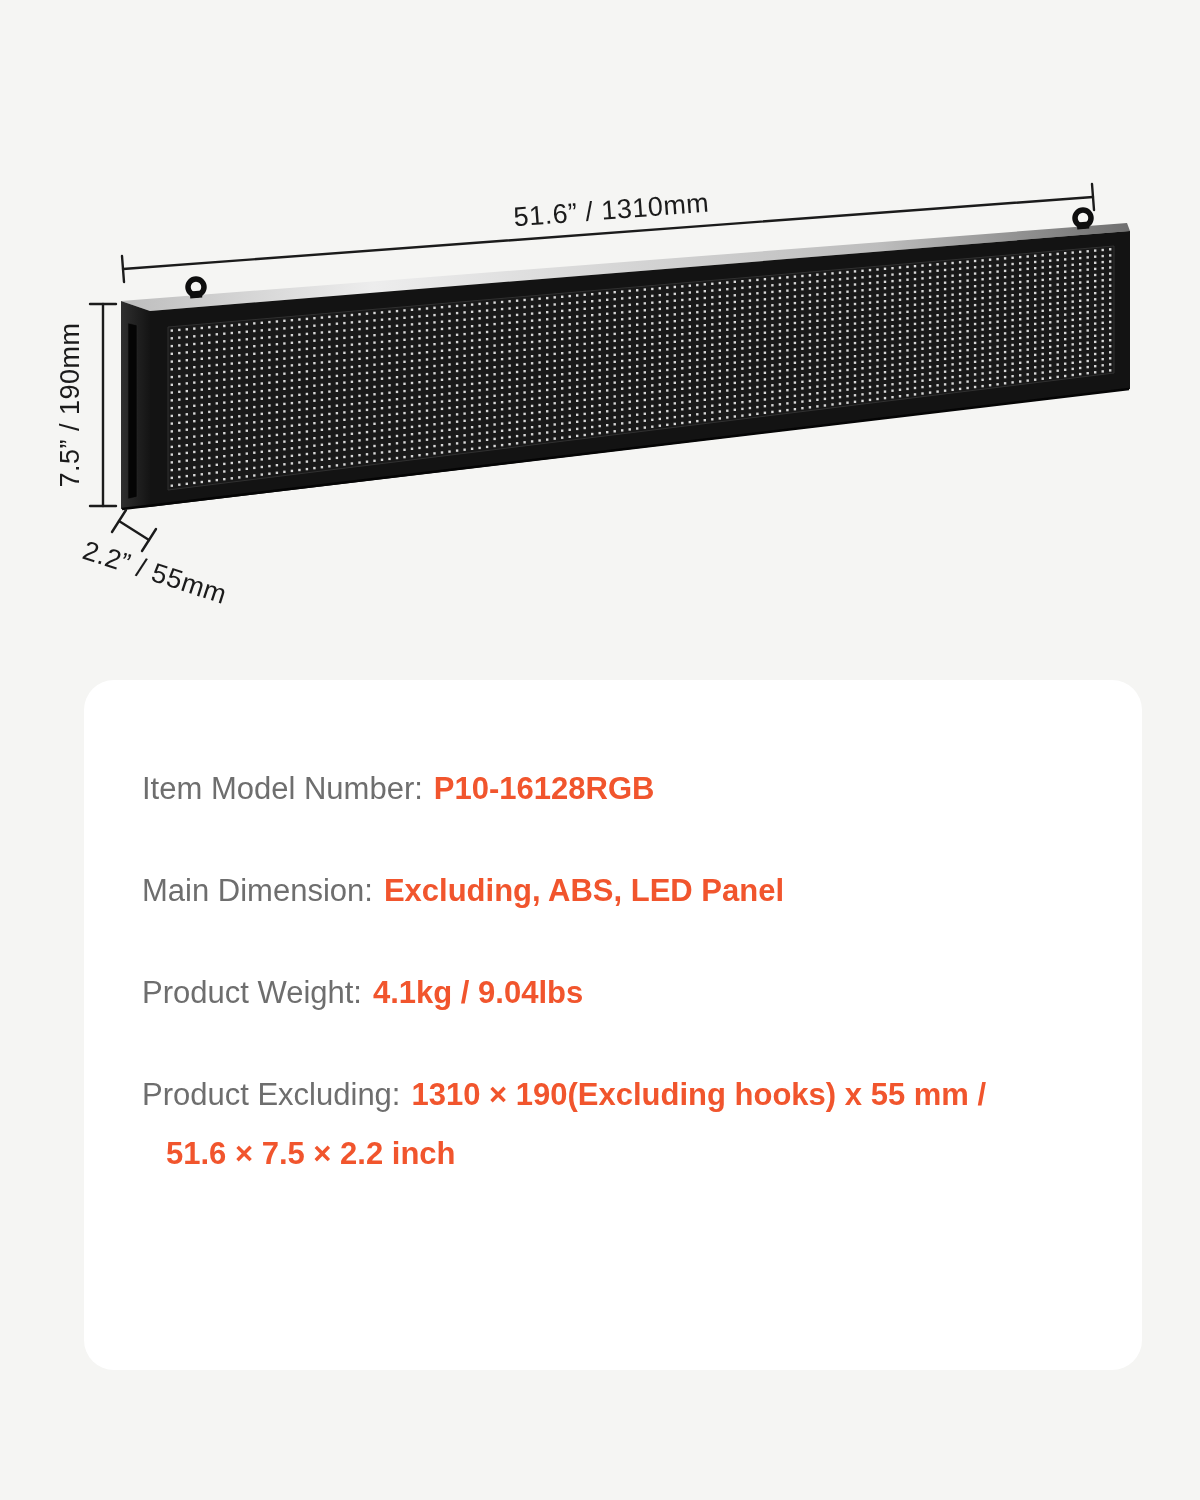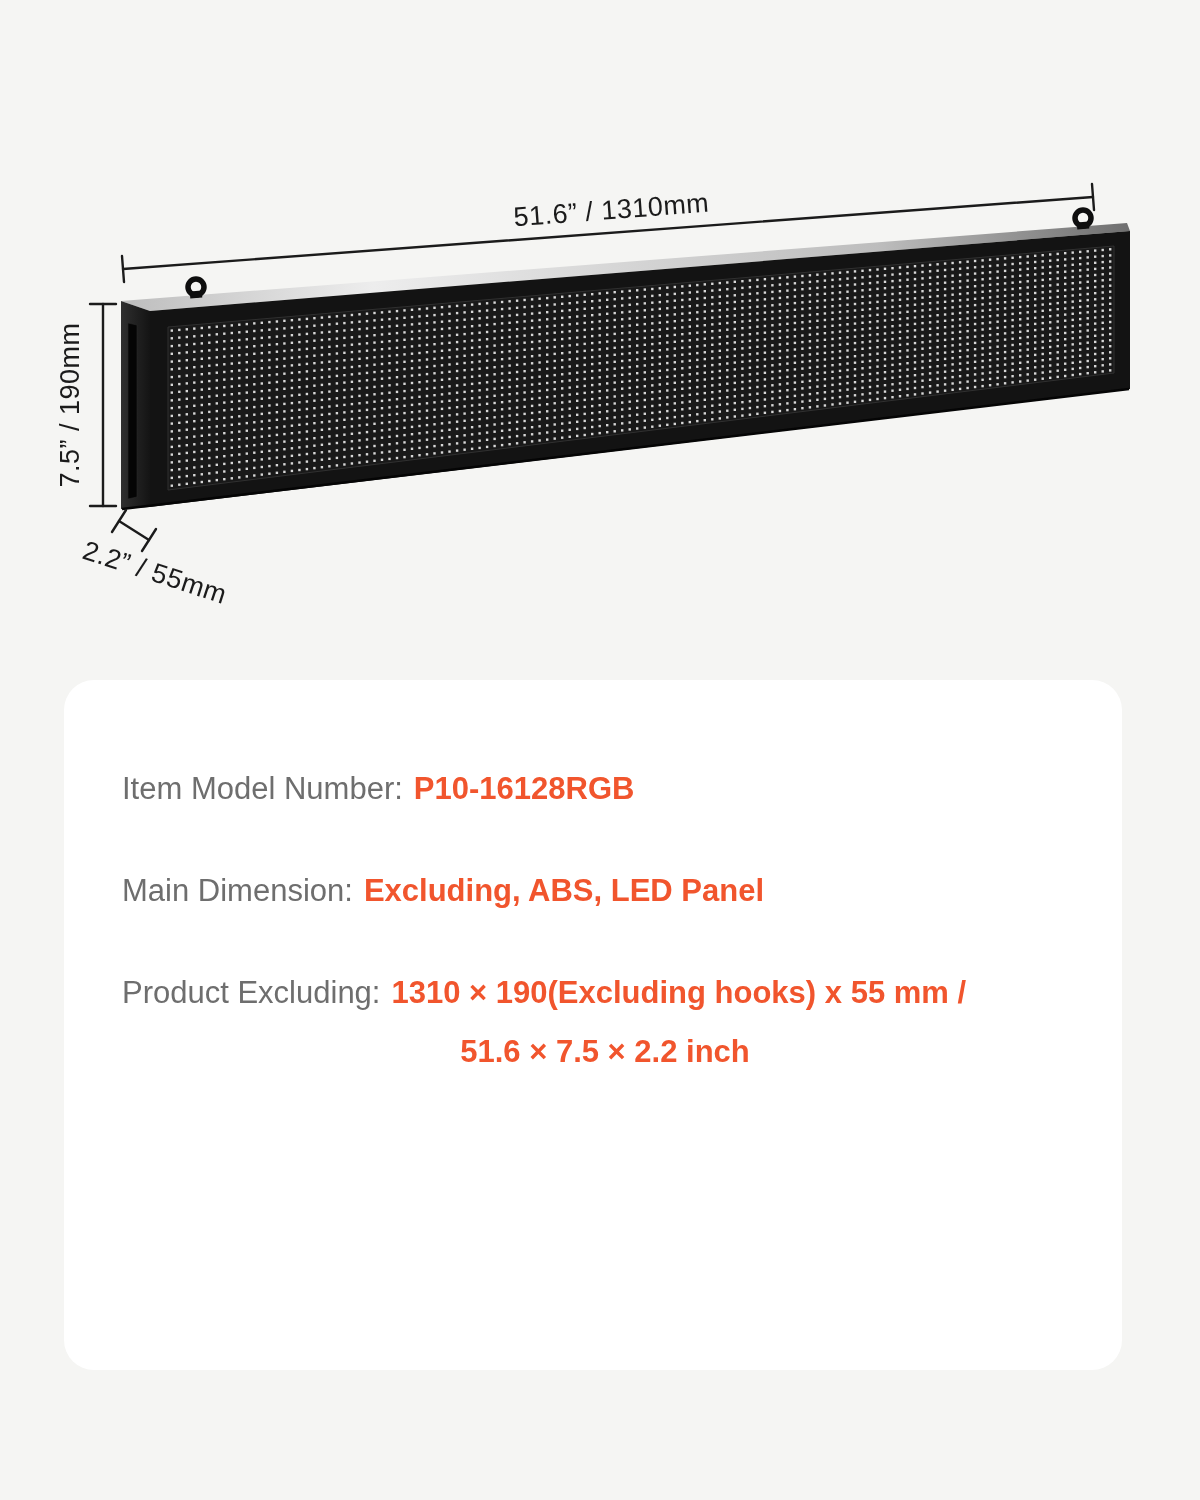--- a/index.html
+++ b/index.html
@@ -37,37 +37,36 @@
   .dim line{stroke:var(--dim-line);stroke-width:2.4;stroke-linecap:round;}
   .dim-text{
     font-family:"Liberation Sans", sans-serif;
     font-size:27px;
     font-weight:500;
     fill:var(--dim-line);
     letter-spacing:0.5px;
   }
   .card{
     position:absolute;
-    left:64px; top:680px;
+    left:84px; top:680px;
     width:1058px; height:690px;
     background:var(--card);
     border-radius:30px;
     padding:90px 58px 0 58px;
   }
   .spec-row{
     font-size:31px;
     line-height:38px;
     margin-bottom:64px;
     white-space:nowrap;
   }
   .spec-label{color:var(--label);font-weight:400;}
   .spec-value{color:var(--accent);font-weight:700;margin-left:11px;}
   .spec-value-line2{
     display:block;
-    text-align:center;
     padding-left:24px;
     margin-top:21px;
     margin-left:0;
   }
 </style>
 </head>
 <body>
 
 <svg class="stage" viewBox="0 0 1200 660" aria-hidden="true">
   <defs>
@@ -2772,16 +2771,19 @@
 </svg>
 
 <div class="card">
   <div class="spec-row">
     <span class="spec-label">Item Model Number:</span><span class="spec-value">P10-16128RGB</span>
   </div>
   <div class="spec-row">
     <span class="spec-label">Main Dimension:</span><span class="spec-value">Excluding, ABS, LED Panel</span>
   </div>
   <div class="spec-row">
+    <span class="spec-label">Product Weight:</span><span class="spec-value">4.1kg / 9.04lbs</span>
+  </div>
+  <div class="spec-row">
     <span class="spec-label">Product Excluding:</span><span class="spec-value">1310 × 190(Excluding hooks) x 55 mm /</span>
     <span class="spec-value spec-value-line2">51.6 × 7.5 × 2.2 inch</span>
   </div>
 </div>
 
 </body></html>

